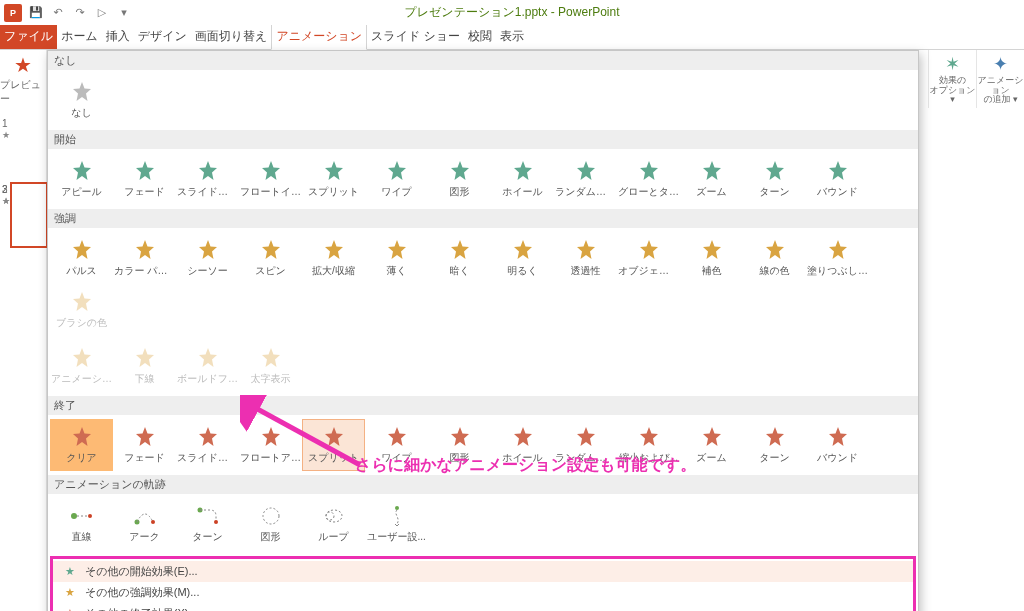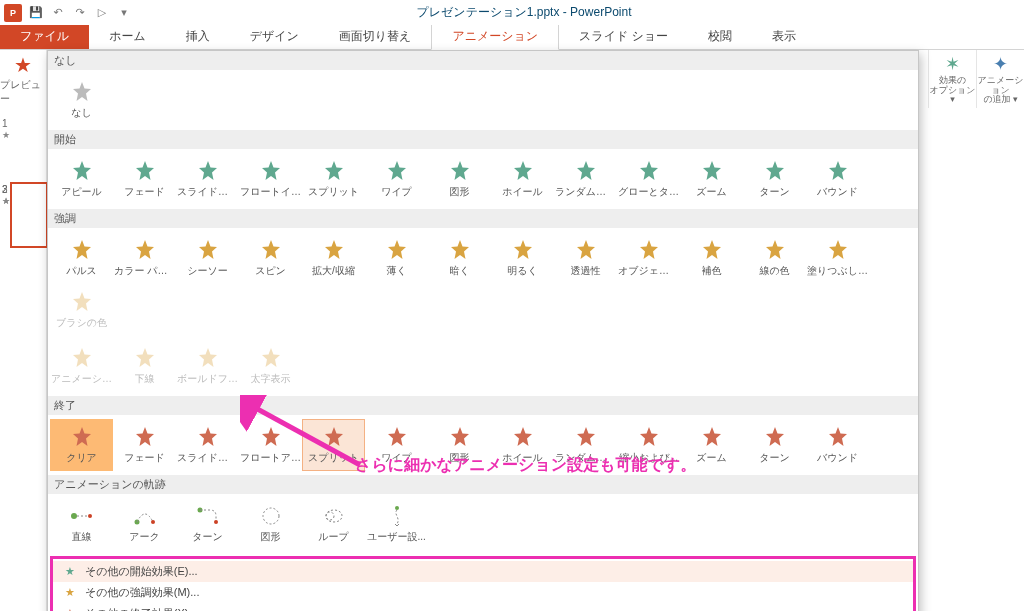--- a/index.html
+++ b/index.html
@@ -3,25 +3,25 @@
 <meta charset="utf-8">
 <style>
 * { margin:0; padding:0; box-sizing:border-box; font-family:"Meiryo UI","Yu Gothic UI",sans-serif; }
 body { background:#fff; width:1024px; height:611px; overflow:hidden; font-size:11px; color:#444; }
 
 
 .titlebar { height:25px; background:#fff; display:flex; align-items:center; position:relative; }
 .qat { display:flex; align-items:center; gap:6px; padding-left:4px; }
 .app-ico { width:18px; height:18px; background:#d24726; color:#fff; display:flex; align-items:center; justify-content:center; font-size:9px; font-weight:bold; border-radius:2px; }
 .qat .qbtn { width:16px; height:16px; display:flex; align-items:center; justify-content:center; color:#777; cursor:pointer; }
-.title-text { position:absolute; left:50%; transform:translateX(-50%); color:#0c4a6e; font-size:12px;margin-left:12px; }
+.title-text { position:absolute; left:50%; transform:translateX(-50%); color:#4d7c0f; font-size:12px; }
 
 
 .tabs { height:25px; display:flex; align-items:flex-end; border-bottom:1px solid #d4d4d4; }
-.tab { padding:4px 20px; font-size:12px; color:#444; cursor:pointer; }
+.tab { padding:4px 4px; font-size:12px; color:#444; cursor:pointer; }
 .tab.file { background:#d24726; color:#fff; }
 .tab.active { color:#d24726; border:1px solid #d4d4d4; border-bottom:1px solid #fff; margin-bottom:-1px; background:#fff; }
 
 
 .ribbon-row { display:flex; height:58px; }
 .ribbon-side { width:47px; display:flex; flex-direction:column; align-items:center; justify-content:center; border-right:1px solid #e5e5e5; gap:1px; font-size:10px; color:#666; }
 .ribbon-side .ico { font-size:20px; color:#d24726; }
 .ribbon-end { display:flex; }
 .ribbon-end .grp { width:48px; display:flex; flex-direction:column; align-items:center; justify-content:center; border-left:1px solid #e5e5e5; font-size:9px; color:#666; text-align:center; gap:1px; }
 .ribbon-end .grp .ico { font-size:18px; color:#5fa88f; }

